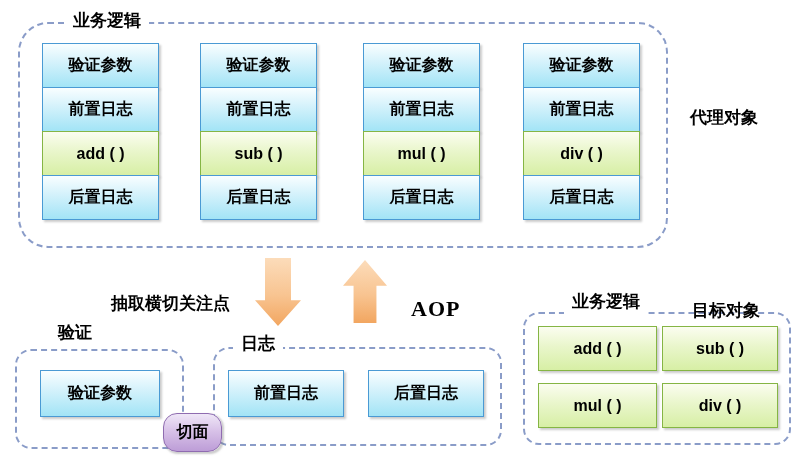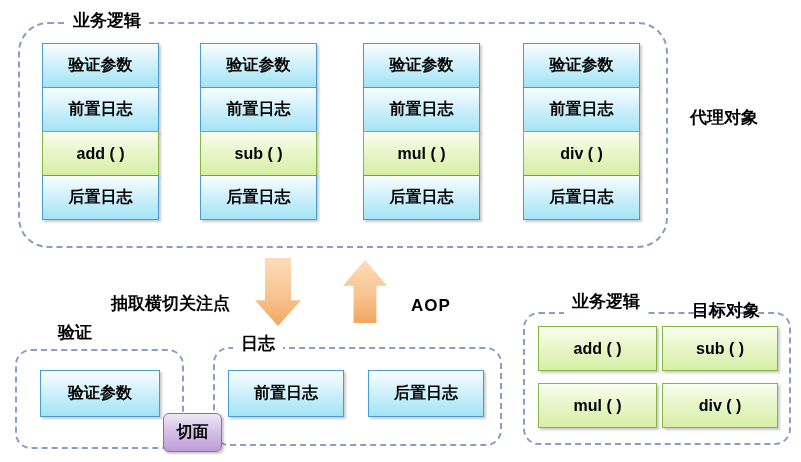--- a/index.html
+++ b/index.html
@@ -60,41 +60,41 @@
   .box-blue{
     border:1px solid #4a9ad4;
     background:linear-gradient(to bottom,#f9feff 0%,#d2f1fb 45%,#a2e4f6 100%);
   }
   .box-green{
     border:1px solid #85b544;
     background:linear-gradient(to bottom,#fbfdf0 0%,#e9f6cb 45%,#d7efa5 100%);
   }
   .box-purple{
     border:1px solid #8f6cb0;
-    border-radius:6px;
+    border-radius:14px;
     background:linear-gradient(to bottom,#efe7f7 0%,#d8c2e8 45%,#bd9dd7 100%);
     z-index:5;
   }
   
   .arrow{
     position:absolute;
     background:linear-gradient(to bottom,#fcdcba 0%,#f8c491 55%,#f2a660 100%);
     filter:drop-shadow(2px 2px 1.5px rgba(150,120,90,0.45));
     z-index:2;
   }
   .arrow-down{
     clip-path:polygon(21.7% 0,78.3% 0,78.3% 62%,100% 62%,50% 100%,0 62%,21.7% 62%);
   }
   .arrow-up{
     clip-path:polygon(50% 0,100% 41%,76% 41%,76% 100%,24% 100%,24% 41%,0 41%);
   }
   .float-label{
     position:absolute;font-size:17px;font-weight:bold;white-space:nowrap;z-index:3;margin-top:19px;
   }
-  .aop-label{font-size:17px;font-weight:600;letter-spacing:1px;}
+  .aop-label{font-size:22px;font-weight:600;letter-spacing:1px;font-family:Liberation Serif, serif;}
 </style>
 </head>
 <body>
 
 <div class="stage">
 
   <div class="dashed" style="left:18px;top:22px;width:646px;height:222px;border-radius:30px;"></div>
   <div class="container-label" style="left:53px;top:11px;">业务逻辑</div>
   <div class="side-label" style="left:690px;top:106px;">代理对象</div>
 

